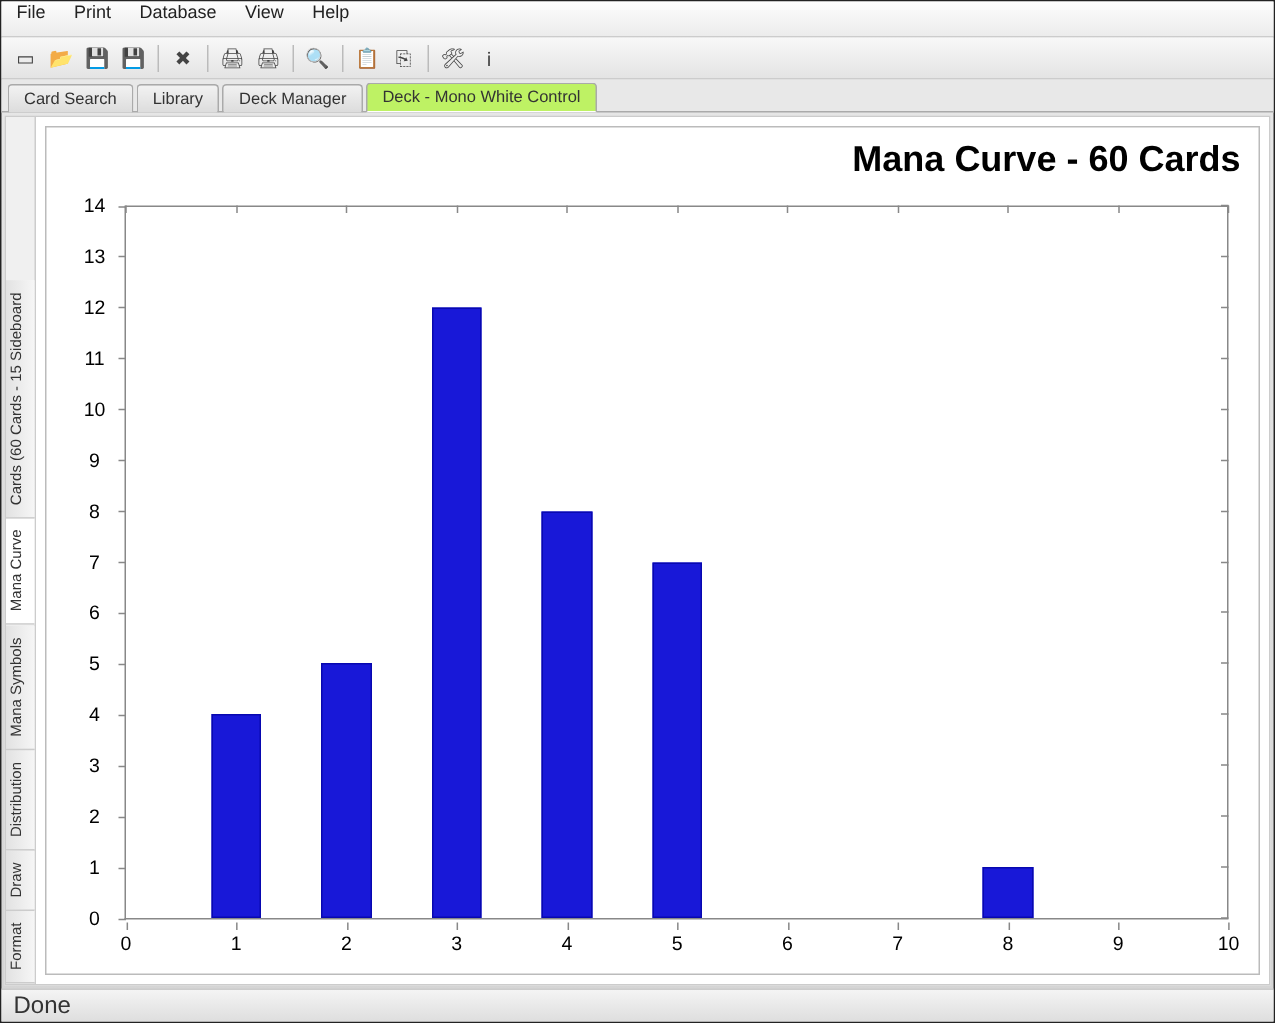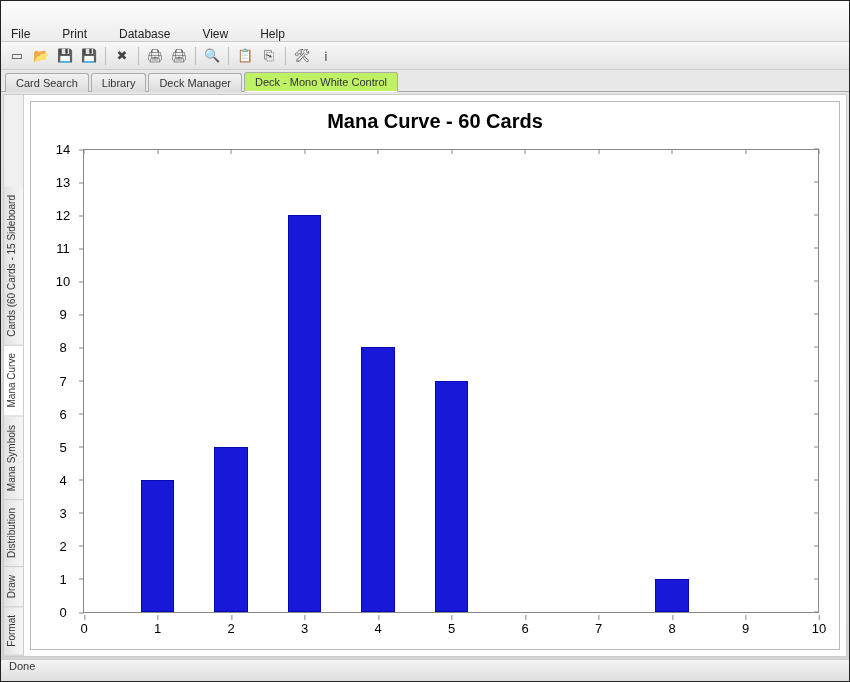--- a/index.html
+++ b/index.html
@@ -44,26 +44,26 @@
     font-size: 11px;
     background: linear-gradient(to bottom, #555, #333);
     color: #fff;
   }
   .win-btn.close {
     width: 46px;
     background: linear-gradient(to bottom, #e06060, #c02020);
     border-color: #801010;
   }
   .menubar {
-    height: 41px;
+    height: 24px;
     background: linear-gradient(to bottom, #fdfdfd, #ececec);
     display: flex;
-    align-items: flex-end;
+    align-items: flex-start;
     padding: 0 10px;
-    gap: 32px;
+    gap: 19px;
     border-bottom: 1px solid #ccc;
   }
   .menubar span { color: #222; cursor: default; }
   .toolbar {
     height: 28px;
     background: linear-gradient(to bottom, #f8f8f8, #e4e4e4);
     display: flex;
     align-items: center;
     padding: 0 6px;
     gap: 4px;
@@ -138,22 +138,22 @@
   }
   .chart-panel {
     flex: 1;
     border: 1px solid #bbb;
     background: #fff;
     display: flex;
     flex-direction: column;
     padding: 4px 12px 8px 12px;
   }
   .chart-title {
-    text-align: center;
-    font-size: 20px;
+    text-align: right;
+    font-size: 24px;
     font-weight: bold;
     margin: 4px 0 8px 0;
     color: #000;
   }
   .plot {
     flex: 1;
     position: relative;
     border: 1px solid #888;
     border-top: none;
     border-right: none;
@@ -219,23 +219,23 @@
     position: absolute;
     bottom: 0;
     background: #1818d8;
     border: 1px solid #0808b0;
   }
   .statusbar {
     height: 22px;
     background: linear-gradient(to bottom, #f4f4f4, #dedede);
     border-top: 1px solid #ccc;
     display: flex;
-    align-items: flex-start;
+    align-items: center;
     padding: 0 8px;
-    font-size: 11px;
+    font-size: 16px;
     color: #333;
   }
 </style>
 </head>
 <body>
 
 <div class="window">
 
 
   <div class="menubar">

